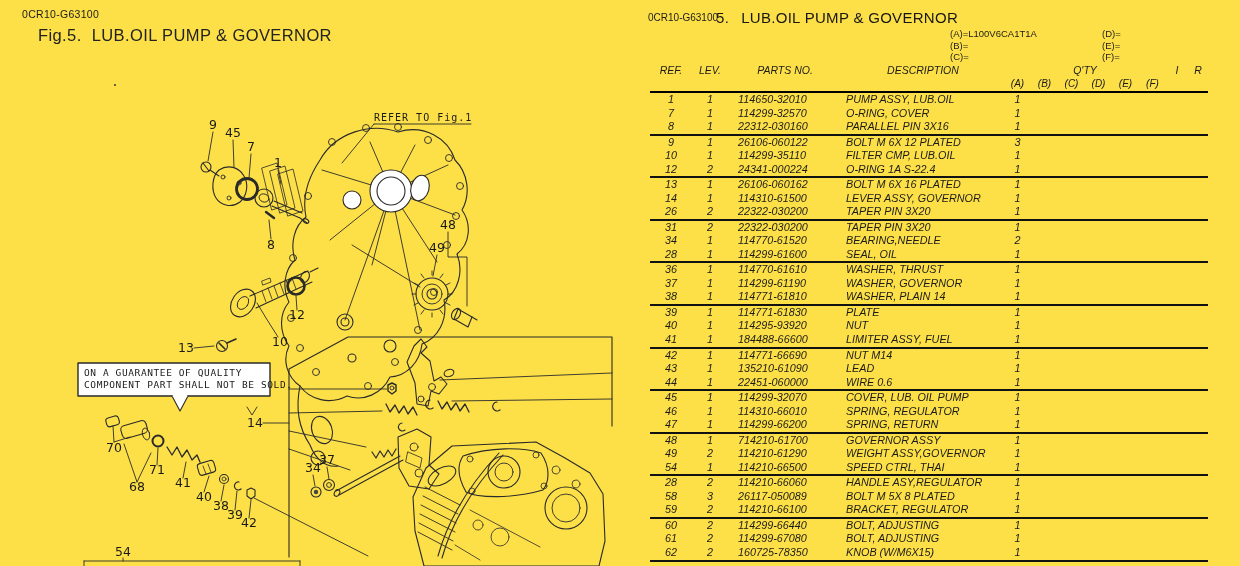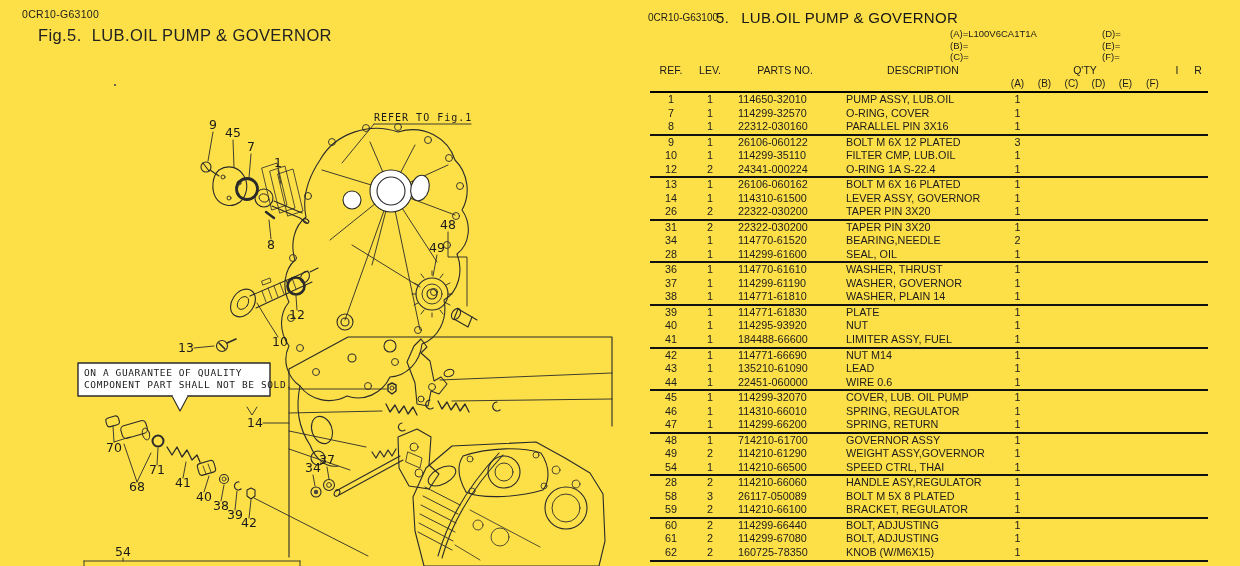--- a/index.html
+++ b/index.html
@@ -19,21 +19,21 @@
   .r-code{left:28px;top:12px;font-size:10px;}
   .r-title{left:96px;top:9px;font-size:15px;letter-spacing:.3px;color:#171717;}
   .r-title .no{margin-right:12px;}
   .variants{left:330px;top:28px;font-size:9.5px;line-height:11.5px;}
   .variants .vcol{position:absolute;top:0;white-space:nowrap;}
   .variants .vcol.c1{left:0;}
   .variants .vcol.c2{left:152px;}
   .vrow{height:11.5px;}
   
   .pt{left:30px;top:64px;width:558px;}
-  .pt-grid{display:grid;grid-template-columns:42px 36px 114px 162px 27px 27px 27px 27px 27px 27px 22px 20px;}
+  .pt-grid{display:grid;grid-template-columns:42px 36px 114px 162px 27px 27px 27px 27px 27px 27px 22px 20px;font-style:italic;}
   .pt-head{border-bottom:2.5px solid #000;padding-bottom:1px;}
   .pt-head .h{font-size:10.5px;color:#1b1b1b;}
   .h-r1{align-items:end;}
   .h-r1 .h{text-align:center;padding-bottom:1px;}
   .h-qty{grid-column:5/11;text-align:center;}
   .h-sub{text-align:center;font-size:10px;height:13px;line-height:13px;}
   .pt-group{height:42.6px;border-bottom:2px solid #111;box-sizing:border-box;overflow:hidden;}
   .pt-row{height:13.53px;line-height:13.6px;font-size:10.8px;}
   .pt-row>div{overflow:hidden;white-space:nowrap;}
   .c-ref,.c-lev,.c-qty{text-align:center;}

